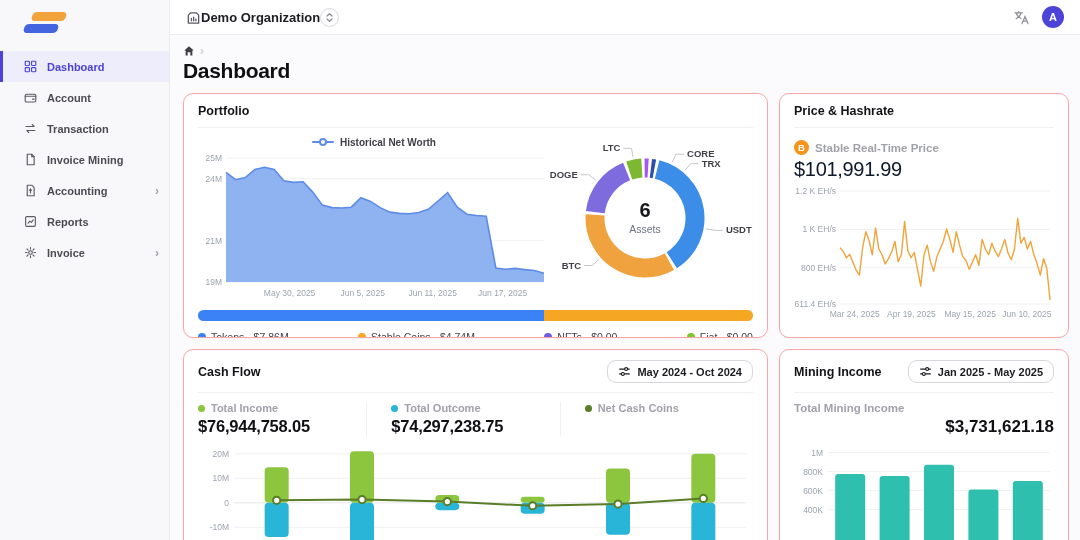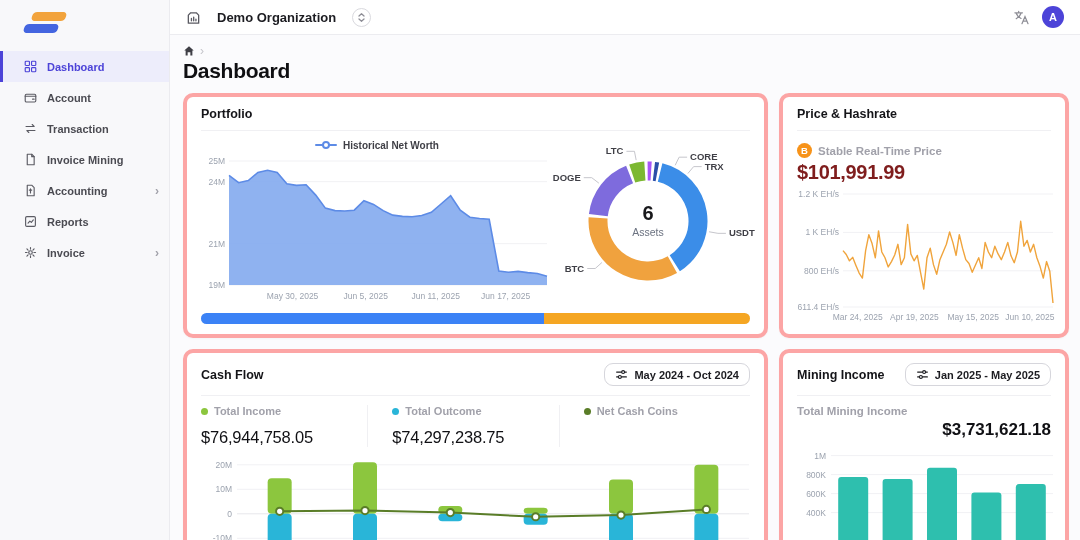--- a/index.html
+++ b/index.html
@@ -16,36 +16,36 @@
   .nav-item { display:flex; align-items:center; gap:10px; height:31px; padding:0 10px 0 21px;
               font-size:11px; font-weight:700; color:#4b4b52; cursor:pointer; border-left:3px solid transparent; }
   .nav-item svg { flex:none; }
   .nav-item .chev { margin-left:auto; color:#a1a1aa; font-size:12px; line-height:1; }
   .nav-item.active { background:#ededfb; border-left-color:var(--accent); color:var(--accent); }
   .nav-item.active svg { stroke:var(--accent); }
   .icon-stroke { stroke:#5b5b63; fill:none; stroke-width:1.4; stroke-linecap:round; stroke-linejoin:round; }
 
   
   .main { flex:1; display:flex; flex-direction:column; min-width:0; }
-  .topbar { height:35px; min-height:35px; display:flex; align-items:center; gap:16px; padding:0 16px;
+  .topbar { height:35px; min-height:35px; display:flex; align-items:center; gap:0; padding:0 16px;
             background:#fff; border-bottom:1px solid #ececf0; }
   .org-name { font-size:13px; font-weight:700; color:#1c1c21; }
   .stepper { width:19px; height:19px; border:1px solid #d9d9de; border-radius:50%; display:flex;
              align-items:center; justify-content:center; background:#fff; cursor:pointer; }
   .topbar-right { margin-left:auto; display:flex; align-items:center; gap:12px; }
   .avatar { width:22px; height:22px; border-radius:50%; color:#fff; font-size:11px; font-weight:700;
             display:flex; align-items:center; justify-content:center; cursor:pointer; }
 
   .content { flex:1; background:#fbfbfd; padding:9px 13px; overflow:hidden; }
   .crumbs { display:flex; align-items:center; gap:5px; height:14px; }
   .crumb-sep { color:#c4c4ca; font-size:12px; }
   h1.page-title { font-size:21px; font-weight:800; color:#0f0f12; margin:1px 0 10px; letter-spacing:-0.3px; }
 
   .grid { display:grid; grid-template-columns:585px 290px; gap:11px; }
-  .card { background:#fff; border:4px solid #fca5a5; border-radius:10px; box-shadow:0 1px 2px rgba(16,16,20,.03); overflow:hidden; }
+  .card { background:#fff; border:1px solid #fca5a5; border-radius:10px; box-shadow:0 1px 2px rgba(16,16,20,.03); overflow:hidden; }
   .card-head { display:flex; align-items:center; justify-content:space-between; padding:10px 14px 9px; }
   .card-title { font-size:12.5px; font-weight:800; color:#141418; }
   .card-divider { border-top:1px solid #f0f0f3; margin:0 14px; }
   .card-body { padding:6px 14px 12px; }
 
   .pill { display:flex; align-items:center; gap:6px; border:1px solid #d6d6dc; border-radius:9px;
           background:#fff; padding:4px 10px; font-size:11px; font-weight:700; color:#1c1c21;
           font-family:"Liberation Sans",sans-serif; cursor:pointer; }
 
   
@@ -61,29 +61,29 @@
   .alloc-bar { display:flex; height:11px; border-radius:6px; overflow:hidden; margin-top:6px; background:#eee; }
   .alloc-legend { display:flex; justify-content:space-between; margin-top:10px; }
   .alloc-item { display:flex; align-items:center; gap:5px; font-size:10.5px; color:#3f3f46; }
   .dot { width:8px; height:8px; border-radius:50%; flex:none; }
 
   
   .price-row { display:flex; align-items:center; gap:6px; margin-top:4px; }
   .btc-badge { width:15px; height:15px; border-radius:50%; background:#f7931a; color:#fff; font-size:9.5px;
                font-weight:800; display:flex; align-items:center; justify-content:center; }
   .muted-label { font-size:11.5px; color:#a1a1aa; font-weight:600; }
-  .big-value { font-size:20px; font-weight:700; color:#7f1d1d; letter-spacing:-0.3px; margin:3px 0 4px; }
+  .big-value { font-size:20px; font-weight:400; color:#0f172a; letter-spacing:-0.3px; margin:3px 0 4px; }
 
   
   .stats-row { display:flex; padding:9px 14px 2px; }
   .stat { flex:1; min-width:0; }
   .stat + .stat { border-left:1px solid #f0f0f3; padding-left:24px; }
   .stat-label { display:flex; align-items:center; gap:6px; font-size:11px; color:#a1a1aa; font-weight:600; }
   .stat .dot { width:7px; height:7px; }
-  .stat-value { font-size:16.5px; font-weight:400; color:#101014; margin-top:11px; letter-spacing:-0.2px; }
+  .stat-value { font-size:16.5px; font-weight:700; color:#101014; margin-top:3px; letter-spacing:-0.2px; }
 
   .mining-body { padding:9px 14px 0; }
   .mining-value { font-size:17px; font-weight:800; color:#101014; margin:3px 0 8px;text-align:right; }
 
   svg text { font-family:"Liberation Sans", sans-serif; }
 </style>
 </head>
 <body>
 
 <div class="app">

